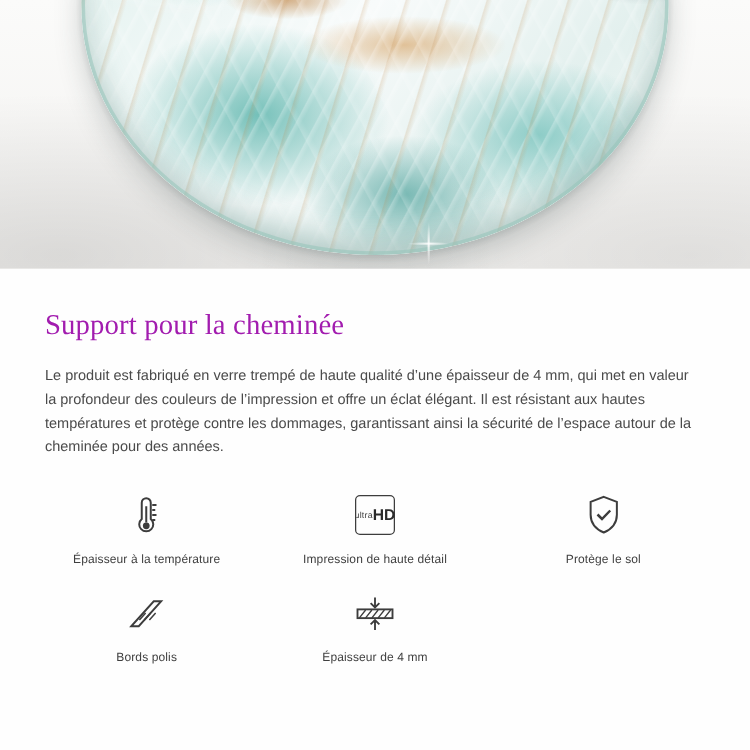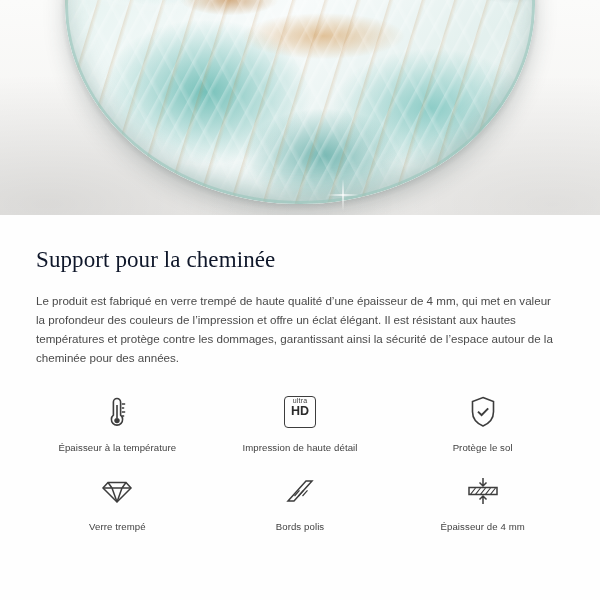--- a/index.html
+++ b/index.html
@@ -131,21 +131,21 @@
   }
 
   
   .content {
     padding: 18px 36px 0 36px;
   }
   .headline {
     font-family: "Liberation Serif", serif;
     font-size: 23px;
     line-height: 30px;
-    color: #0f172a;
+    color: #a21caf;
     font-weight: 400;
     letter-spacing: 0.1px;
     margin: 12px 0 0 0;
   }
   .headline .line2 {
     display: block;
   }
   .body-copy {
     margin: 16px 0 0 0;
     font-size: 11.6px;
@@ -181,23 +181,23 @@
     color: #3f3f3f;
     line-height: 12px;
     letter-spacing: 0.1px;
   }
   .hd-badge {
     width: 30px;
     height: 30px;
     border: 1.6px solid #3d3d3d;
     border-radius: 4px;
     display: flex;
-    flex-direction: column;
+    flex-direction: row;
     align-items: center;
-    justify-content: flex-start;
+    justify-content: center;
     line-height: 1;
   }
   .hd-badge .u {
     font-size: 7px;
     letter-spacing: 0.2px;
     color: #3d3d3d;
   }
   .hd-badge .hd {
     font-size: 12.5px;
     font-weight: bold;
@@ -256,29 +256,20 @@
     <div class="feature">
       <div class="feature-icon">
         <svg width="34" height="38" viewBox="0 0 34 38" fill="none" stroke="#3d3d3d" stroke-width="1.6">
           <path d="M17 4.5l10.5 4v10.2c0 6.6-4.4 11.6-10.5 14.3C10.9 30.3 6.5 25.3 6.5 18.7V8.5L17 4.5z"></path>
           <path d="M12 18.6l3.6 3.6 6.6-6.8" stroke-width="2"></path>
         </svg>
       </div>
       <div class="feature-label">Protège le sol</div>
     </div>
 
-    <div class="feature">
-      <div class="feature-icon">
-        <svg width="38" height="34" viewBox="0 0 38 34" fill="none" stroke="#3d3d3d" stroke-width="1.5">
-          <path d="M10 8.5h18l5 5.5-14 14-14-14 5-5.5z"></path>
-          <path d="M10 8.5l4 5.5h10l4-5.5M5 14h28M14 14l5 14M24 14l-5 14"></path>
-        </svg>
-      </div>
-      <div class="feature-label">Verre trempé</div>
-    </div>
 
     <div class="feature">
       <div class="feature-icon">
         <svg width="36" height="34" viewBox="0 0 36 34" fill="none" stroke="#3d3d3d" stroke-width="1.5">
           <path d="M6 27L24 7h6L12 27H6z"></path>
           <path d="M12.5 22l5-5.6M16.5 22l5-5.6M20.5 22l5-5.6" stroke-width="1.2"></path>
         </svg>
       </div>
       <div class="feature-label">Bords polis</div>
     </div>

